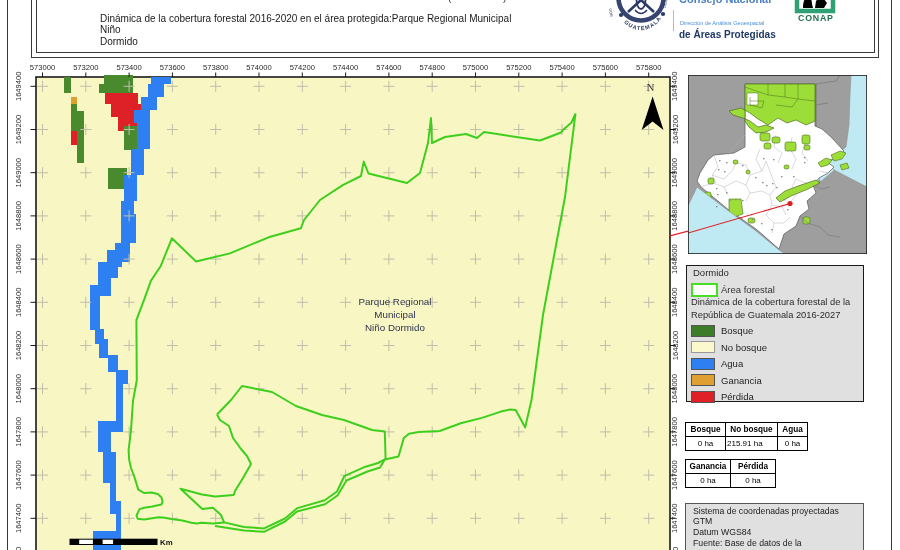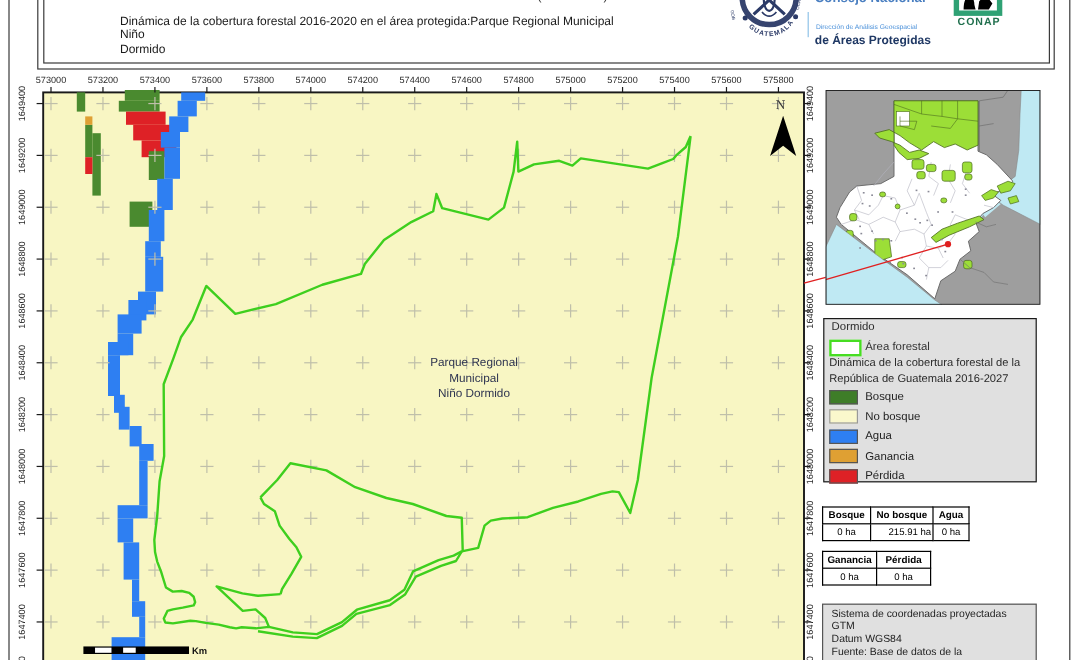--- a/index.html
+++ b/index.html
@@ -688,21 +688,21 @@
 
 <table class="abs" style="left:685px;top:422px;border-collapse:collapse;font-family:'Liberation Sans',sans-serif;">
  <tbody>
       <tr style="font-weight:bold;font-size:8.2px;">
   <td style="border:1.2px solid #000;width:37px;height:11px;text-align:center;background:#fff;">Bosque</td>
   <td style="border:1.2px solid #000;width:49px;text-align:center;background:#fff;">No bosque</td>
   <td style="border:1.2px solid #000;width:27px;text-align:center;background:#fff;">Agua</td>
  </tr>
  <tr style="font-size:8px;">
   <td style="border:1.2px solid #000;height:11px;text-align:center;background:#fff;">0 ha</td>
-  <td style="border:1.2px solid #000;text-align:right;background:#fff;">215.91 ha</td>
+  <td style="border:1.2px solid #000;text-align:left;background:#fff;">215.91 ha</td>
   <td style="border:1.2px solid #000;text-align:center;background:#fff;">0 ha</td>
  </tr>
 </tbody>
   </table>
 
 <table class="abs" style="left:685px;top:459px;border-collapse:collapse;font-family:'Liberation Sans',sans-serif;">
  <tbody>
       <tr style="font-weight:bold;font-size:8.2px;">
   <td style="border:1.2px solid #000;width:42px;height:11px;text-align:center;background:#fff;">Ganancia</td>
   <td style="border:1.2px solid #000;width:42px;text-align:center;background:#fff;">Pérdida</td>

